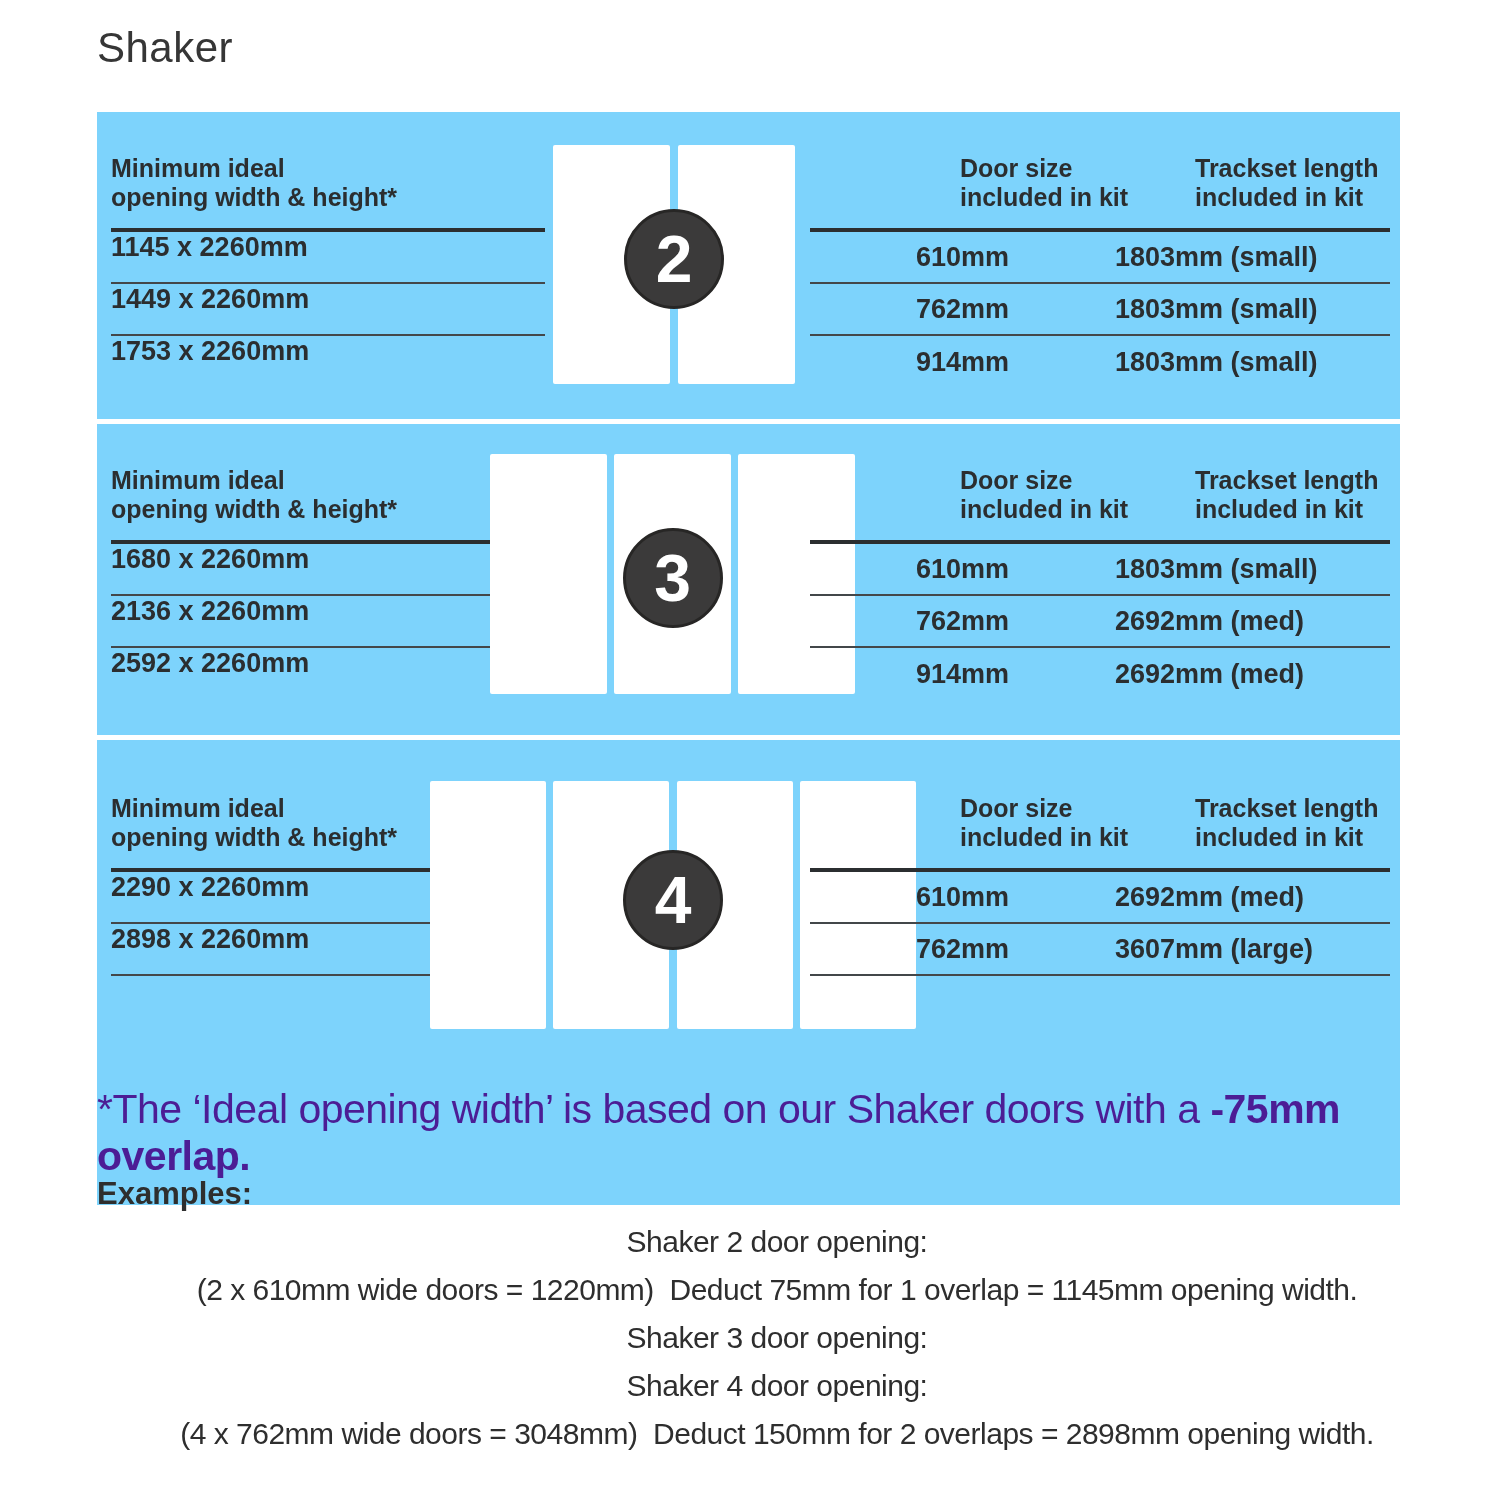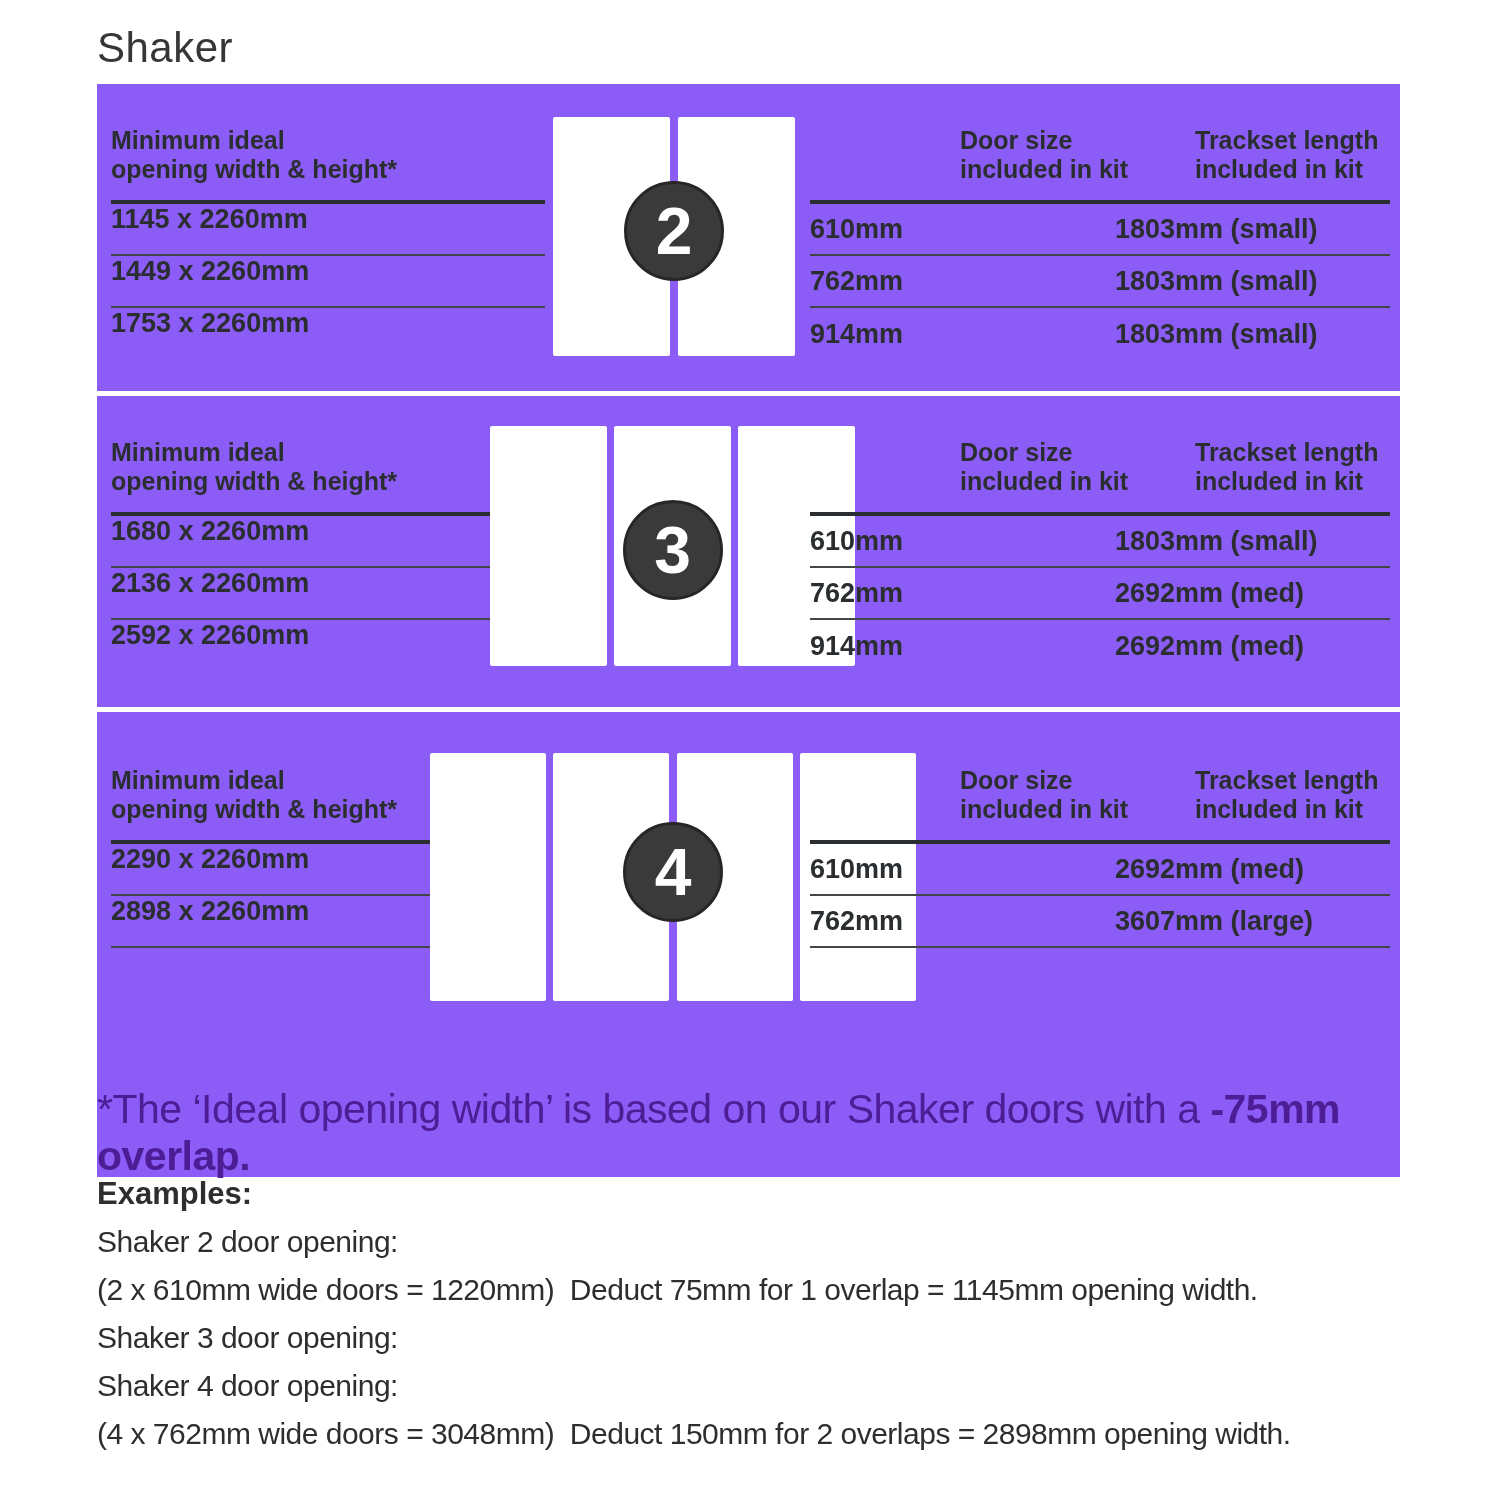--- a/index.html
+++ b/index.html
@@ -4,22 +4,22 @@
 <style>
   * { margin:0; padding:0; box-sizing:border-box; }
   html,body { width:1500px; height:1500px; background:#ffffff; overflow:hidden;
     font-family:"Liberation Sans", sans-serif; }
   .page { position:relative; width:1500px; height:1500px;padding-left:16px; }
 
   .page-title { position:absolute; left:97px; top:24px; font-size:42px;
     font-weight:500; color:#363636; letter-spacing:0.5px; }
 
   
-  .panel { position:absolute; left:97px; top:84px; width:1303px; height:1093px;
-    background:#8b5cf6; }
+  .panel { position:absolute; left:97px; top:112px; width:1303px; height:1093px;
+    background:#7dd3fc; }
   .sep { position:absolute; left:0; right:0; height:5px; background:#ffffff; }
   .sep1 { top:307px; } .sep2 { top:623px; }
 
   .section { position:absolute; left:0; width:100%; }
   #s1 { top:0; height:307px; }
   #s2 { top:312px; height:311px; }
   #s3 { top:628px; height:330px; }
 
   
   .ltable { position:absolute; left:14px; top:42px; width:434px; }
@@ -34,21 +34,21 @@
 
   
   .rtable { position:absolute; left:713px; top:42px; width:580px; }
   #s3 .rtable { top:54px; }
   .rhdr { display:flex; }
   .rhdr .colA { width:305px; padding-left:150px; }
   .rhdr .colB { width:275px; padding-left:80px; }
   .rrow { height:52px; display:flex; align-items:center;
     border-bottom:2px solid #43474a; }
   .rrow.noline { border-bottom:none; }
-  .cA { display:block; width:305px; text-align:left; }
+  .cA { display:block; width:305px; text-align:center; }
   .cB { display:block; width:275px; text-align:left; }
 
   
   .doors { position:absolute; display:flex; justify-content:space-between; }
   #s1 .doors { left:456px; top:33px; width:242px; height:239px; }
   #s2 .doors { left:393px; top:30px; width:365px; height:240px; }
   #s3 .doors { left:333px; top:41px; width:486px; height:248px; }
   .door { width:117px; height:100%; background:#ffffff; border-radius:2px; }
   #s3 .door { width:116px; }
   .badge { position:absolute; left:50%; transform:translateX(-50%);
@@ -58,21 +58,21 @@
   .badge span { color:#ffffff; font-size:66px; font-weight:bold; line-height:1; }
 
   
   .footnote { position:absolute; left:97px; top:1086px; font-size:41px;
     color:#4c1d95; letter-spacing:-0.5px; white-space:pre-wrap; }
   .footnote strong { font-weight:bold; }
   .ex-head { position:absolute; left:97px; top:1176px; font-size:31px;
     font-weight:bold; color:#2e2e2e; }
   .ex-lines { position:absolute; left:97px; top:1218px; width:1360px; }
   .ex-line { font-size:30px; line-height:48px; color:#2e2e2e;
-    letter-spacing:-0.5px; white-space:pre-wrap; }
+    letter-spacing:-0.5px; white-space:pre-wrap;text-align:center; }
 </style>
 </head>
 <body>
 
 <div class="page">
 
   <div class="page-title">Shaker</div>
 
   <div class="panel">
 

